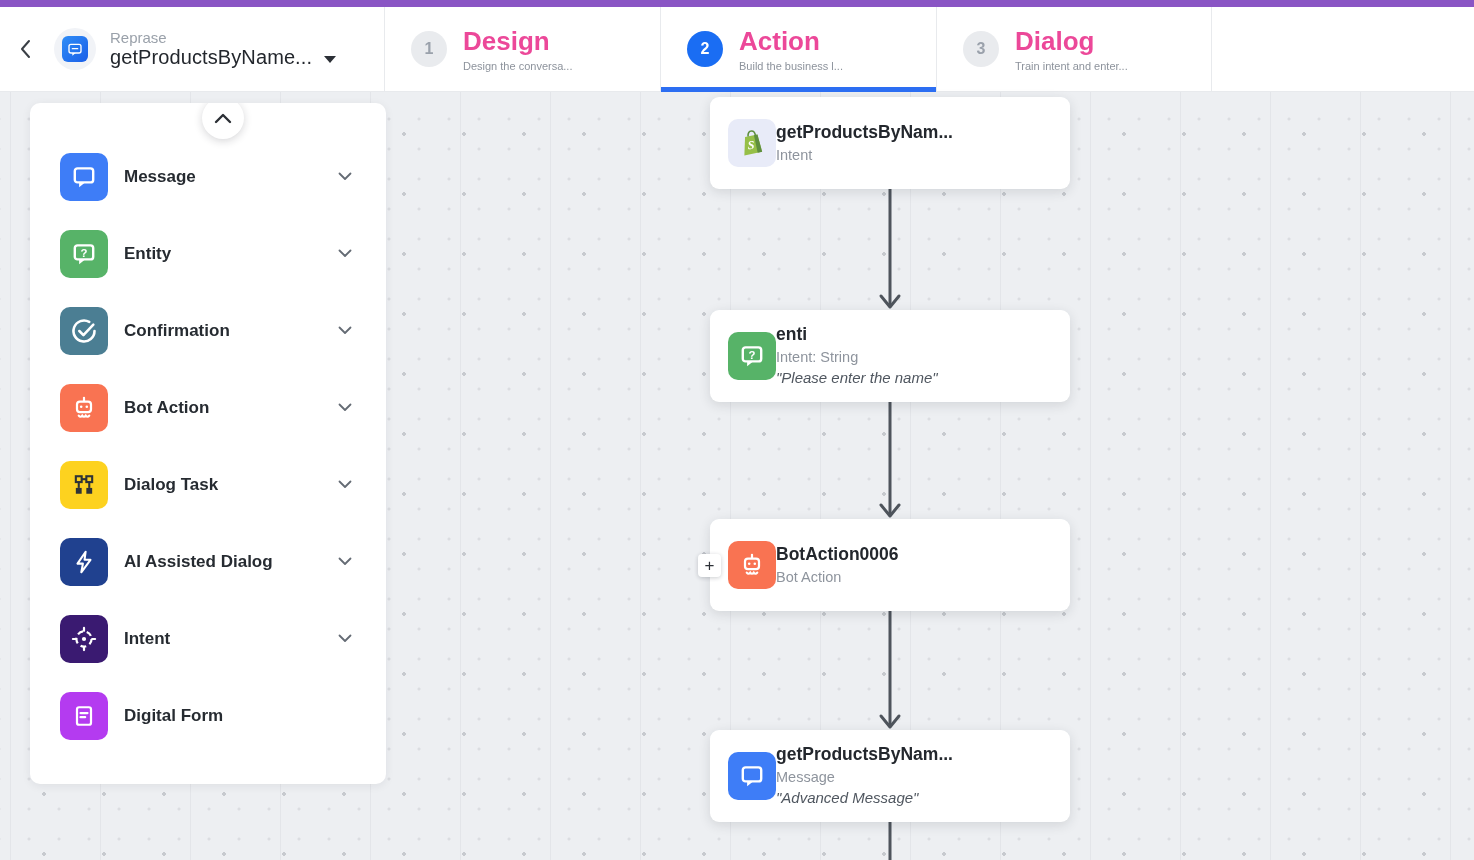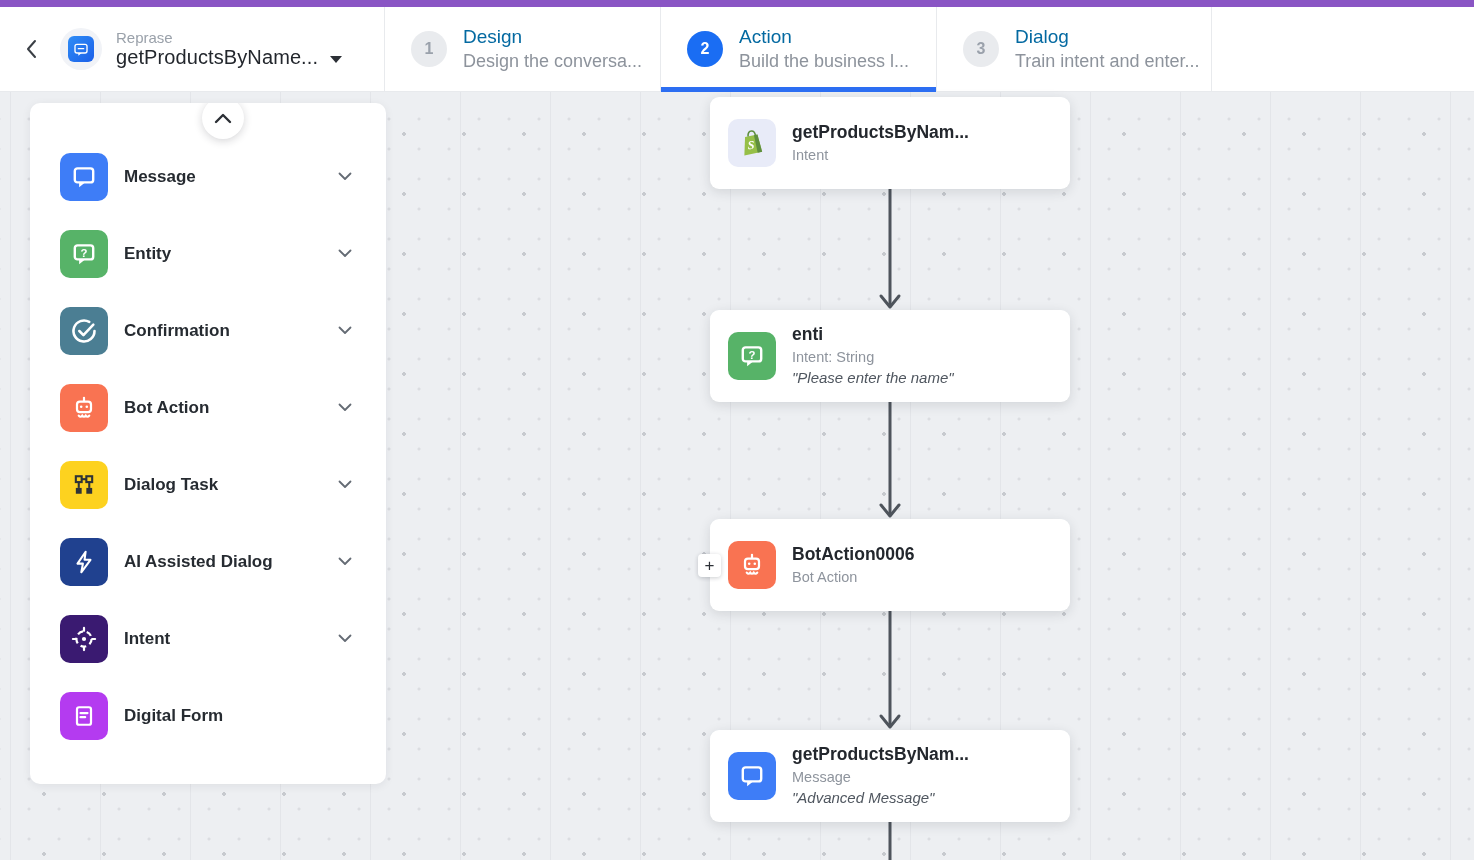--- a/index.html
+++ b/index.html
@@ -5,21 +5,21 @@
   * { margin:0; padding:0; box-sizing:border-box; }
   html,body { width:1474px; height:860px; overflow:hidden;
     font-family:"Liberation Sans", sans-serif; background:#ffffff; }
 
   
   .top-strip { height:7px; width:100%; background:#8a55c4; }
 
   
   .header { position:relative; height:85px; background:#ffffff;
     border-bottom:1px solid #e8eaed; display:flex; align-items:stretch; }
-  .header-left { width:384px; display:flex; align-items:center; padding-left:18px; }
+  .header-left { width:384px; display:flex; align-items:center; padding-left:12px; }
   .back-btn { width:28px; height:28px; display:flex; align-items:center; justify-content:center; cursor:pointer; }
   .app-avatar { width:42px; height:42px; border-radius:50%; background:#f1f3f7;
     display:flex; align-items:center; justify-content:center; margin-left:14px; }
   .app-avatar-inner { width:26px; height:26px; border-radius:6px;
     background:linear-gradient(135deg,#2f8df6,#1b5fe8);
     display:flex; align-items:center; justify-content:center; }
   .title-block { margin-left:14px; line-height:1.15; }
   .app-label { font-size:15px; color:#9aa1aa; }
   .bot-name-row { display:flex; align-items:center; cursor:pointer; }
   .bot-name { font-size:20px; color:#23272d; font-weight:500; letter-spacing:.1px; }
@@ -27,22 +27,22 @@
     border-top:7px solid #2c3036; margin-left:12px; margin-top:3px; }
 
   .tabs { display:flex; height:100%; }
   .tab { width:276px; border-left:1px solid #e8eaed; display:flex; align-items:center;
     padding-left:26px; position:relative; cursor:pointer; background:#fff; }
   .tab:last-child { border-right:1px solid #e8eaed; }
   .tab-circle { width:36px; height:36px; border-radius:50%; background:#e9ebee; color:#9aa1ab;
     font-weight:700; font-size:16px; display:flex; align-items:center; justify-content:center; flex:0 0 auto; }
   .tab.active .tab-circle { background:#1a6df3; color:#ffffff; }
   .tab-text { margin-left:16px; }
-  .tab-title { font-size:19px; font-weight:400; color:#0369a1; }
-  .tab-sub { font-size:18px; color:#8d939c; margin-top:3px; }
+  .tab-title { font-size:26px; font-weight:700; color:#ec4899; }
+  .tab-sub { font-size:11px; color:#8d939c; margin-top:3px; }
   .tab.active::after { content:""; position:absolute; left:0; right:0; bottom:-1px; height:5px; background:#2c6ef2; z-index:3; }
 
   
   .canvas { position:relative; width:1474px; height:768px; background-color:#edeff2;
     background-image:
       radial-gradient(circle, #c7cacf 1.7px, transparent 2px),
       radial-gradient(circle, #dbdde1 1.4px, transparent 1.7px),
       linear-gradient(to right, #e3e5e9 1px, transparent 1px);
     background-size:60px 60px, 30px 30px, 90px 90px;
     background-position:14px 12px, 14px 12px, 10px 0; }
@@ -63,21 +63,21 @@
   .side-label { margin-left:16px; font-size:17px; font-weight:600; color:#262b31; flex:1; }
   .side-chevron { flex:0 0 auto; }
 
   
   .node { position:absolute; left:710px; width:360px; height:92px; background:#ffffff;
     border-radius:9px; box-shadow:0 3px 12px rgba(30,35,45,.13);
     display:flex; align-items:center; padding:0 18px; cursor:pointer; }
   .node-icon { width:48px; height:48px; border-radius:10px; flex:0 0 auto;
     display:flex; align-items:center; justify-content:center; }
   .node-icon.shopify { background:#e8ebf8; }
-  .node-text { margin-left:16px; line-height:1.35; }
+  .node-text { margin-left:0; line-height:1.35; }
   .node-title { font-size:17.5px; font-weight:700; color:#23272d; }
   .node-sub { font-size:14.5px; color:#8e949d; margin-top:1px; }
   .node-quote { font-size:15px; font-style:italic; color:#4f565f; margin-top:1px; }
   .n1 { top:5px; } .n2 { top:218px; } .n3 { top:427px; } .n4 { top:638px; }
   .plus-btn { position:absolute; left:-12px; top:35px; width:23px; height:23px; background:#ffffff;
     border-radius:4px; box-shadow:0 1px 4px rgba(25,30,40,.22); display:flex; align-items:center;
     justify-content:center; font-size:17px; font-weight:500; color:#2c3036; cursor:pointer; line-height:1; }
 </style>
 </head>
 <body>

